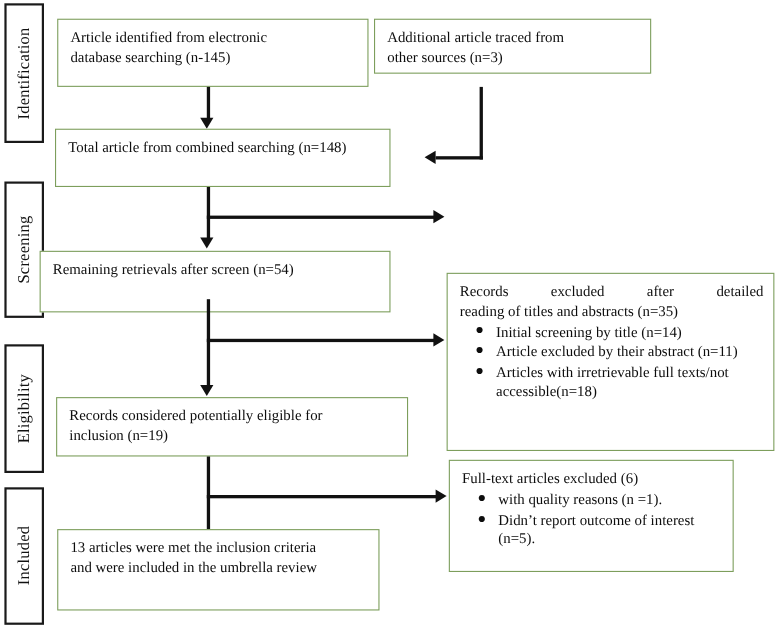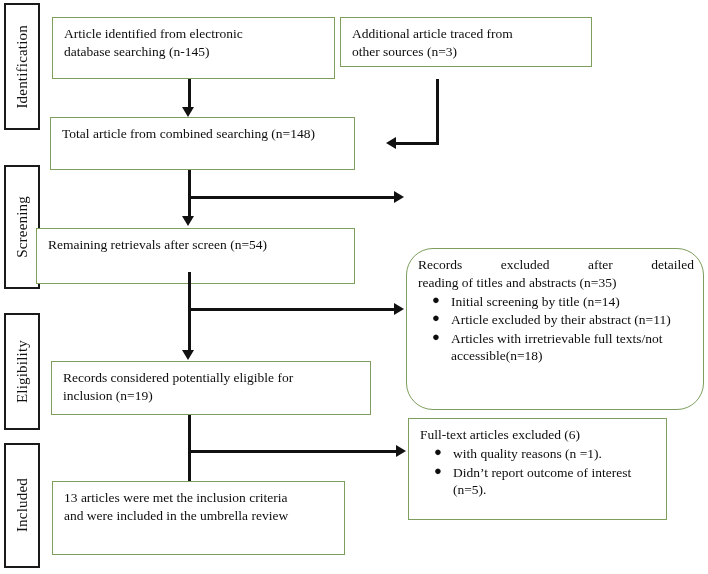--- a/index.html
+++ b/index.html
@@ -161,21 +161,21 @@
   <div class="node" style="left:36px; top:228px; width:319px; height:56px;">
     <p>Remaining retrievals after screen (n=54)</p>
   </div>
 
   <div class="vline" style="left:188px; top:272px; height:80px;"></div>
   <div class="arrow-down" style="left:182px; top:350px;"></div>
 
   <div class="hline" style="left:188px; top:308px; width:208px;"></div>
   <div class="arrow-right" style="left:394px; top:303px;"></div>
 
-  <div class="node justify" style="left:406px; top:248px; width:298px; height:162px;border-radius:27px;">
+  <div class="node justify" style="left:406px; top:248px; width:298px; height:162px;">
     <p class="just">Records    excluded    after    detailed</p>
     <p>reading of titles and abstracts (n=35)</p>
     <ul>
       <li>
         <span class="bullet">●</span>
         <span>Initial screening by title (n=14)</span>
       </li>
       <li>
         <span class="bullet">●</span>
         <span>Article excluded by their abstract (n=11)</span>

